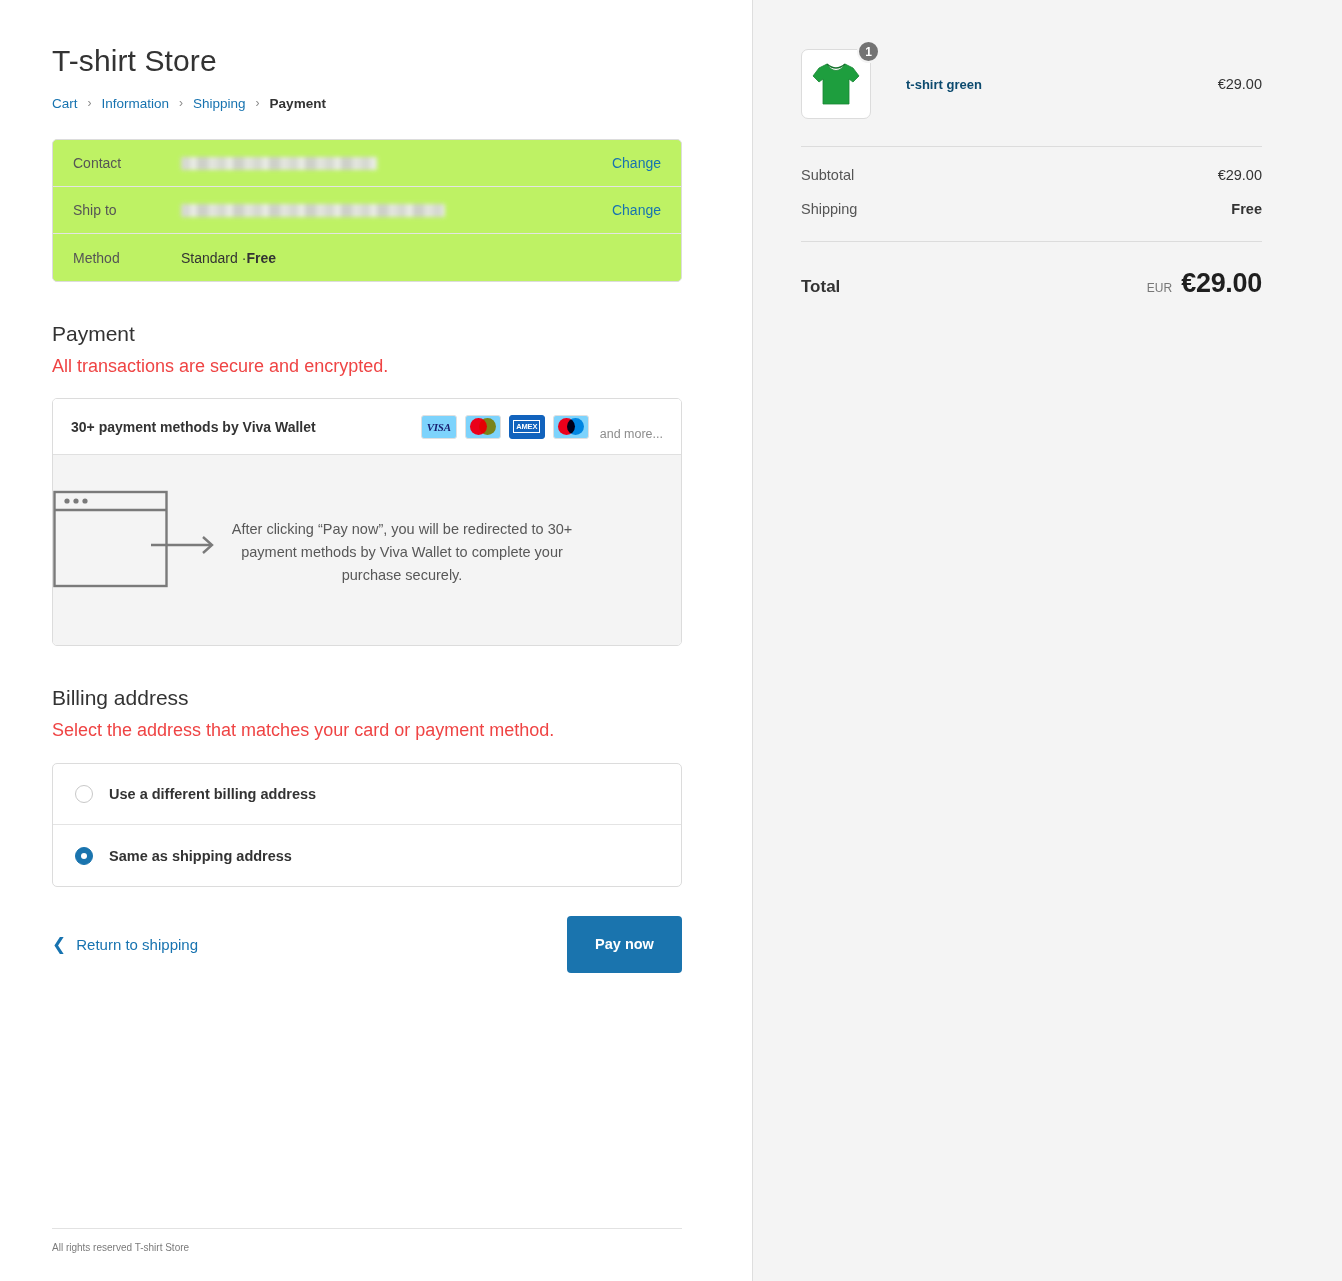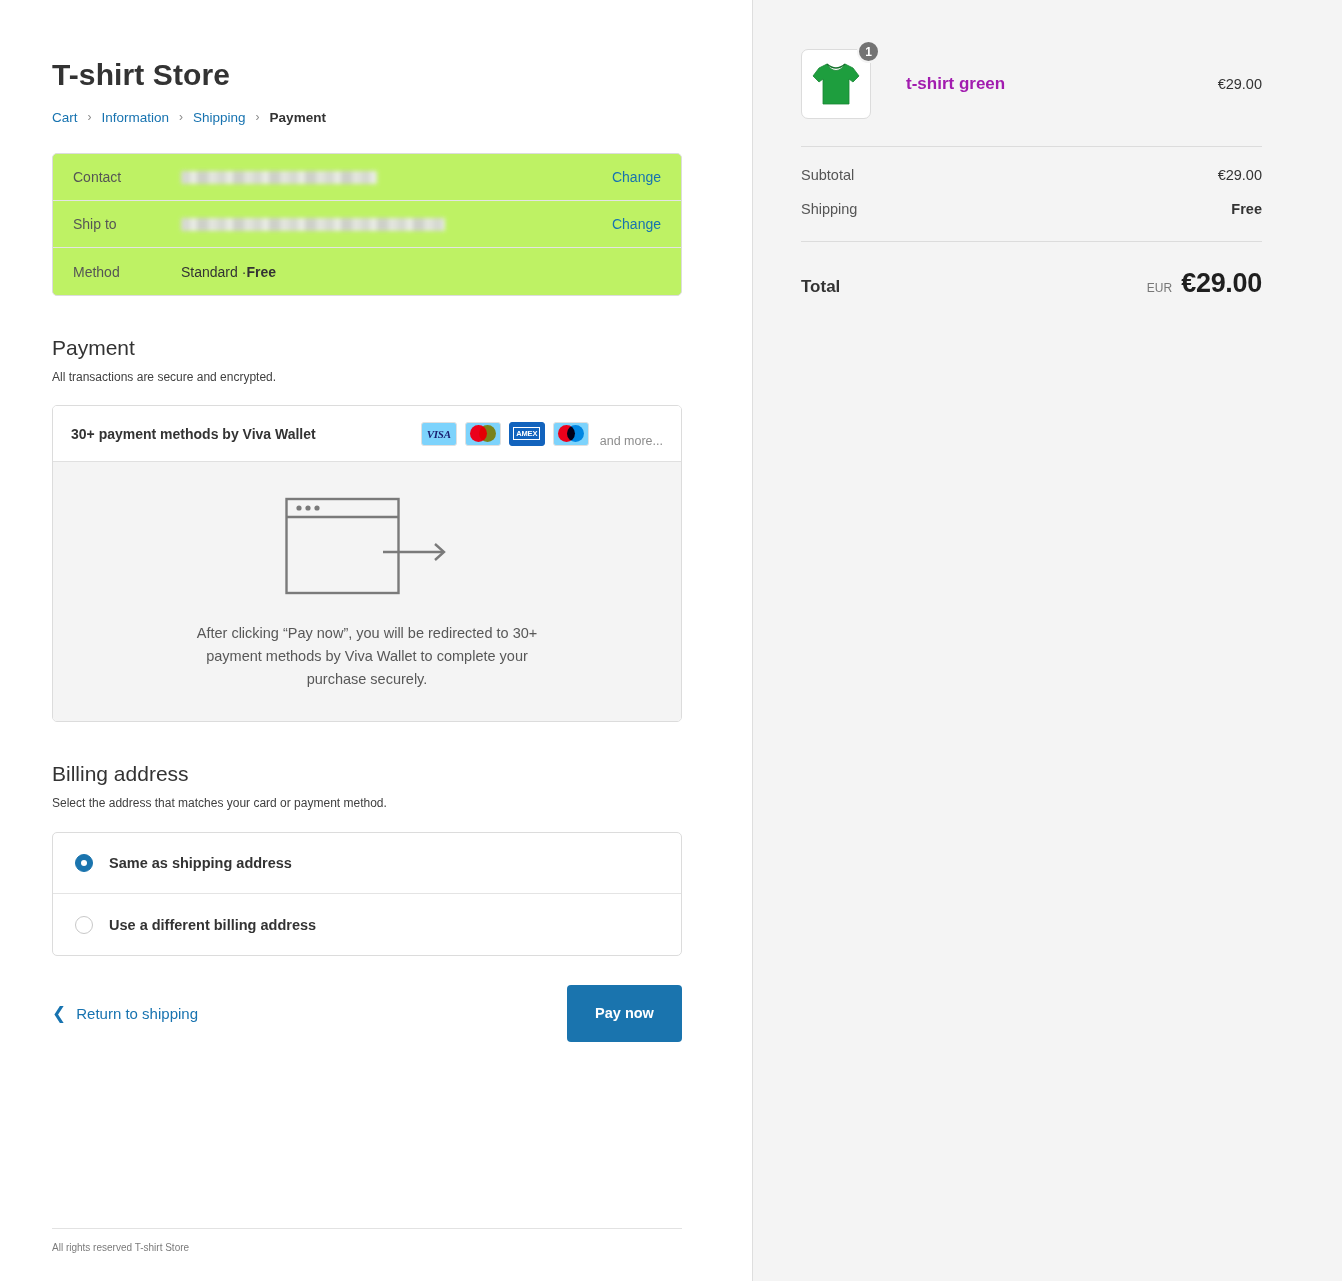--- a/index.html
+++ b/index.html
@@ -18,23 +18,23 @@
   .main-col {
     width: 752px;
     height: 1281px;
     background: #ffffff;
     position: relative;
   }
   .main-inner { padding: 44px 70px 0 52px; }
 
   .store-title {
     font-size: 30px;
-    font-weight: 700;
+    font-weight: 400;
     color: #333333;
-    margin: 14px 0 18px 0;
+    margin: 0 0 18px 0;
     letter-spacing: 0.1px;
   }
 
   .breadcrumb { display: flex; align-items: center; font-size: 13.5px; gap: 0; }
   .crumb-link { color: #1773b0; text-decoration: none; }
   .crumb-current { color: #333333; font-weight: bold; }
   .crumb-sep {
     color: #8b8b8b;
     margin: 0 10px;
     font-size: 12px;
@@ -96,22 +96,22 @@
 
   
   .section { margin-top: 40px; }
   .section-title {
     font-size: 21px;
     font-weight: 400;
     color: #333333;
     margin: 0 0 10px 0;
   }
   .section-sub {
-    font-size: 12px;
-    color: #404040;
+    font-size: 18px;
+    color: #ef4444;
     margin: 0;
   }
 
   
   .pay-panel {
     margin-top: 21px;
     border: 1px solid #dcdcdc;
     border-radius: 5px;
     overflow: hidden;
   }
@@ -156,21 +156,20 @@
   .mc-c { position: absolute; top: 0; width: 17px; height: 17px; border-radius: 50%; }
   .mc-left  { left: 0;  background: #eb001b; }
   .mc-right { right: 0; background: #f79e1b; mix-blend-mode: multiply; }
   .mo-right { right: 0; background: #00a2e5; mix-blend-mode: multiply; }
   .and-more { font-size: 12.5px; color: #8d8d8d; margin-left: 3px; margin-top: 15px; }
 
   .pay-body {
     background: #f4f4f4;
     padding: 34px 0 30px 0;
     display: flex;
-    flex-direction: column;
     align-items: center;
   }
   .redirect-art { width: 164px; height: 100px; margin-bottom: 26px; }
   .redirect-text {
     width: 370px;
     text-align: center;
     font-size: 14.5px;
     line-height: 23px;
     color: #585858;
   }
@@ -288,23 +287,23 @@
     border-radius: 50%;
     background: #737373;
     color: #ffffff;
     font-size: 12px;
     font-weight: bold;
     display: flex; align-items: center; justify-content: center;
     border: 2px solid #f4f4f4;
   }
   .item-name {
     flex: 1;
-    font-size: 17px;
+    font-size: 13px;
     font-weight: bold;
-    color: #a21caf;
+    color: #0c4a6e;
     padding-left: 35px;
   }
   .item-price { font-size: 14.5px; color: #333333; }
 
   .side-divider { height: 1px; background: #dcdcdc; margin: 24px 0 20px 0; }
   .total-row {
     display: flex;
     align-items: center;
     justify-content: space-between;
     margin-bottom: 18px;
@@ -407,26 +406,26 @@
           </div>
         </div>
       </div>
 
       <div class="section">
         <h2 class="section-title">Billing address</h2>
         <p class="section-sub">Select the address that matches your card or payment method.</p>
 
         <div class="radio-card">
           <div class="radio-row">
+            <span class="radio-dot"></span>
+            <span class="radio-label">Use a different billing address</span>
+          </div>
+          <div class="radio-row">
             <span class="radio-dot selected"></span>
             <span class="radio-label">Same as shipping address</span>
-          </div>
-          <div class="radio-row">
-            <span class="radio-dot"></span>
-            <span class="radio-label">Use a different billing address</span>
           </div>
         </div>
       </div>
 
       <div class="actions">
         <a class="return-link" href="#">
           <span class="chev">❮</span>
           <span>Return to shipping</span>
         </a>
         <button class="pay-btn">Pay now</button>

